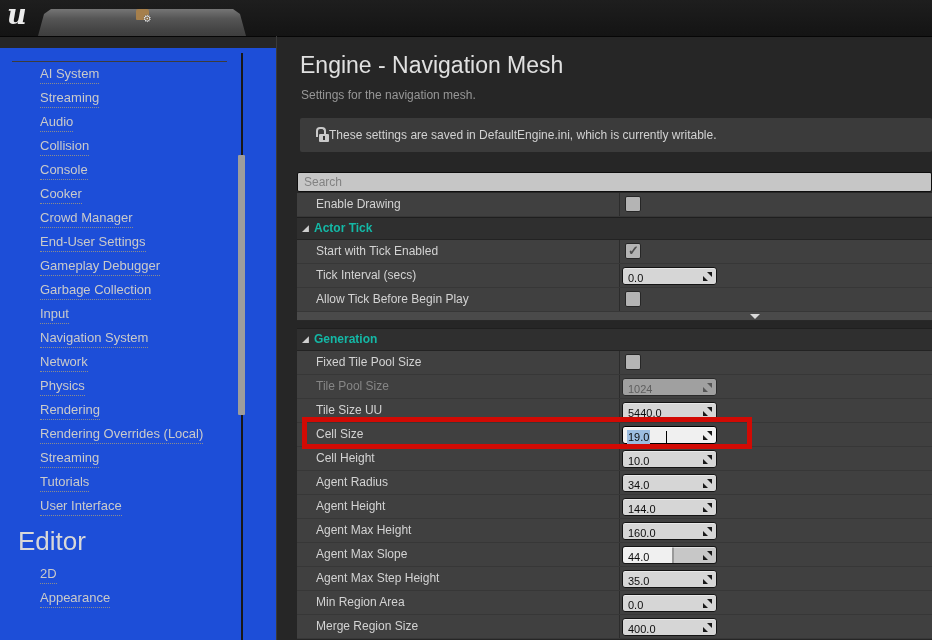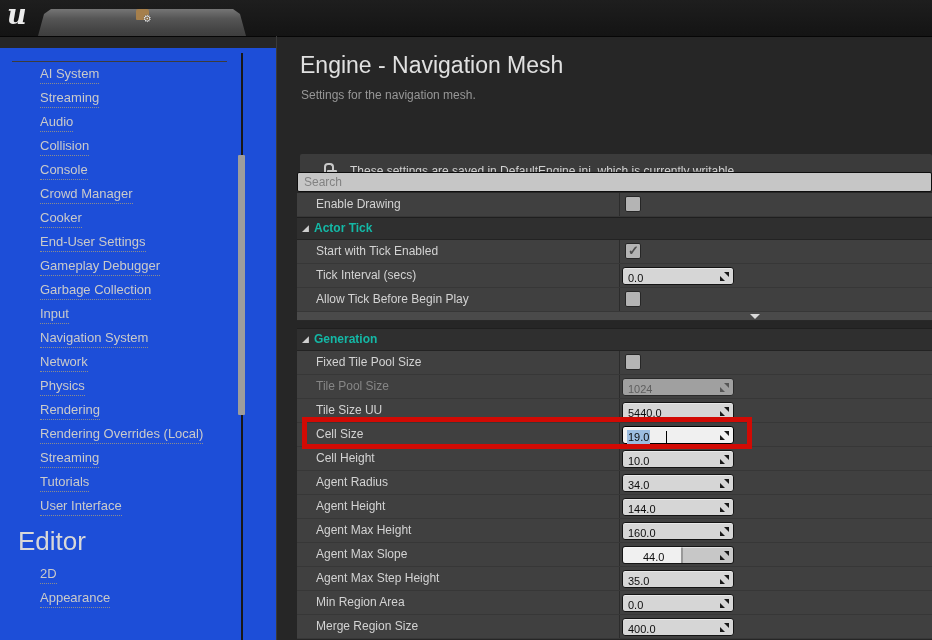--- a/index.html
+++ b/index.html
@@ -34,21 +34,21 @@
                    border-left:6px solid #c6c6c6;border-top:4px solid transparent;border-bottom:4px solid transparent;}
   .sbheading{height:44px;line-height:46px;padding-left:18px;font-size:26px;color:#d8d8d8;}
   
   .sb-track{position:absolute;left:241px;top:5px;width:2px;height:599px;background:#181818;}
   .sb-thumb{position:absolute;left:238px;top:107px;width:7px;height:260px;background:#9d9d9d;border-radius:1px;}
 
   
   .main-title{position:absolute;left:300px;top:52px;font-size:23px;color:#e0e0e0;}
   .main-sub{position:absolute;left:301px;top:88px;font-size:12px;color:#979797;}
   .notice{position:absolute;left:300px;top:118px;width:632px;height:34px;box-sizing:border-box;
-          background:#3b3b3b;border-radius:2px;display:flex;align-items:center;gap:13px;padding-left:24px;margin-top:36px;}
+          background:#3b3b3b;border-radius:2px;display:flex;align-items:center;padding-left:16px;}
   .notice-text{font-size:12px;color:#d2d2d2;}
   .lock{position:relative;width:13px;height:16px;flex:0 0 auto;}
   .lock .shackle{position:absolute;left:0;top:0;width:6px;height:8px;border:2px solid #c9c9c9;border-bottom:none;
                  border-radius:4px 4px 0 0;}
   .lock .lockbody{position:absolute;left:3px;top:7px;width:10px;height:8px;background:#c9c9c9;border-radius:1px;}
   .lock .lockbody::after{content:'';position:absolute;left:4px;top:2px;width:2px;height:4px;background:#333;}
 
   
   .search{position:absolute;left:297px;top:172px;width:635px;height:20px;box-sizing:border-box;
           background:#c6c6c6;border:1px solid #0e0e0e;border-radius:2px;padding:0 6px;
@@ -58,26 +58,26 @@
   
   .rows{position:absolute;left:297px;top:193px;width:635px;}
   .prow{position:relative;height:24px;background:#404040;border-bottom:1px solid #373737;box-sizing:border-box;}
   .prow::after{content:'';position:absolute;left:322px;top:0;bottom:0;width:1px;background:#2c2c2c;}
   .plabel{position:absolute;left:19px;top:0;line-height:23px;font-size:12px;color:#d3d3d3;white-space:nowrap;}
   .prow.disabled .plabel{color:#868686;}
   .pval{position:absolute;left:322px;right:0;top:0;bottom:0;}
   .cb{position:absolute;left:6px;top:3px;width:16px;height:16px;background:#b4b4b4;border:1px solid #262626;
       border-radius:2px;box-sizing:border-box;}
   .cb.checked::after{content:"\2713";position:absolute;left:2px;top:-1px;font-size:13px;font-weight:bold;color:#4e4e4e;}
-  .spin{position:absolute;left:3px;top:3px;width:112px;height:18px;background:#d6d6d6;border:1px solid #141414;
+  .spin{position:absolute;left:3px;top:3px;width:95px;height:18px;background:#d6d6d6;border:1px solid #141414;
         border-radius:3px;box-sizing:border-box;box-shadow:inset 0 1px 0 rgba(255,255,255,.45);white-space:nowrap;}
   .spin .val{font-size:11px;color:#0d0d0d;line-height:16px;padding-left:5px;display:inline-block;}
   .spin.dis{background:#a0a0a0;box-shadow:none;border-color:#2a2a2a;}
   .spin.dis .val{color:#5e5e5e;}
-  .spin.fill{background:linear-gradient(to right,#f0f0f0 0 53%,#999 53% calc(53% + 2px),#c7c7c7 calc(53% + 2px) 100%);padding-left:15px;}
+  .spin.fill{background:linear-gradient(to right,#f0f0f0 0 53%,#999 53% calc(53% + 2px),#c7c7c7 calc(53% + 2px) 100%);}
   .spin.focus{background:#f0f0f0;border-color:#000;}
   .spin .sel{font-size:11px;color:#0a0a0a;line-height:14px;display:inline-block;background:#9cbde0;
              margin:1px 16px 0 4px;padding:0 1px;}
   .caret{display:inline-block;width:1px;height:12px;background:#000;vertical-align:-2px;}
   .dragicon{position:absolute;right:4px;top:4px;width:9px;height:9px;}
   .dragicon::before{content:'';position:absolute;right:0;top:0;width:0;height:0;
                     border-top:5px solid #181818;border-left:5px solid transparent;}
   .dragicon::after{content:'';position:absolute;left:0;bottom:0;width:0;height:0;
                    border-bottom:5px solid #181818;border-right:5px solid transparent;}
   .spin.dis .dragicon::before{border-top-color:#565656;}
@@ -114,22 +114,22 @@
   </div>
 
   <div class="sidebar">
     <div class="sidebar-top-line"></div>
     <div class="sblist">
         <div class="sbitem"><span class="sblabel">AI System</span></div>
         <div class="sbitem"><span class="sblabel">Streaming</span></div>
         <div class="sbitem"><span class="sblabel">Audio</span></div>
         <div class="sbitem"><span class="sblabel">Collision</span></div>
         <div class="sbitem"><span class="sblabel">Console</span></div>
+        <div class="sbitem"><span class="sblabel">Cooker</span></div>
         <div class="sbitem"><span class="sblabel">Crowd Manager</span></div>
-        <div class="sbitem"><span class="sblabel">Cooker</span></div>
         <div class="sbitem"><span class="sblabel">End-User Settings</span></div>
         <div class="sbitem"><span class="sblabel">Gameplay Debugger</span></div>
         <div class="sbitem"><span class="sblabel">Garbage Collection</span></div>
         <div class="sbitem"><span class="sblabel">Input</span></div>
         <div class="sbitem"><span class="sblabel">Navigation System</span></div>
         <div class="sbitem"><span class="sblabel">Network</span></div>
         <div class="sbitem"><span class="sblabel">Physics</span></div>
         <div class="sbitem"><span class="sblabel">Rendering</span></div>
         <div class="sbitem"><span class="sblabel">Rendering Overrides (Local)</span></div>
         <div class="sbitem"><span class="sblabel">Streaming</span></div>

